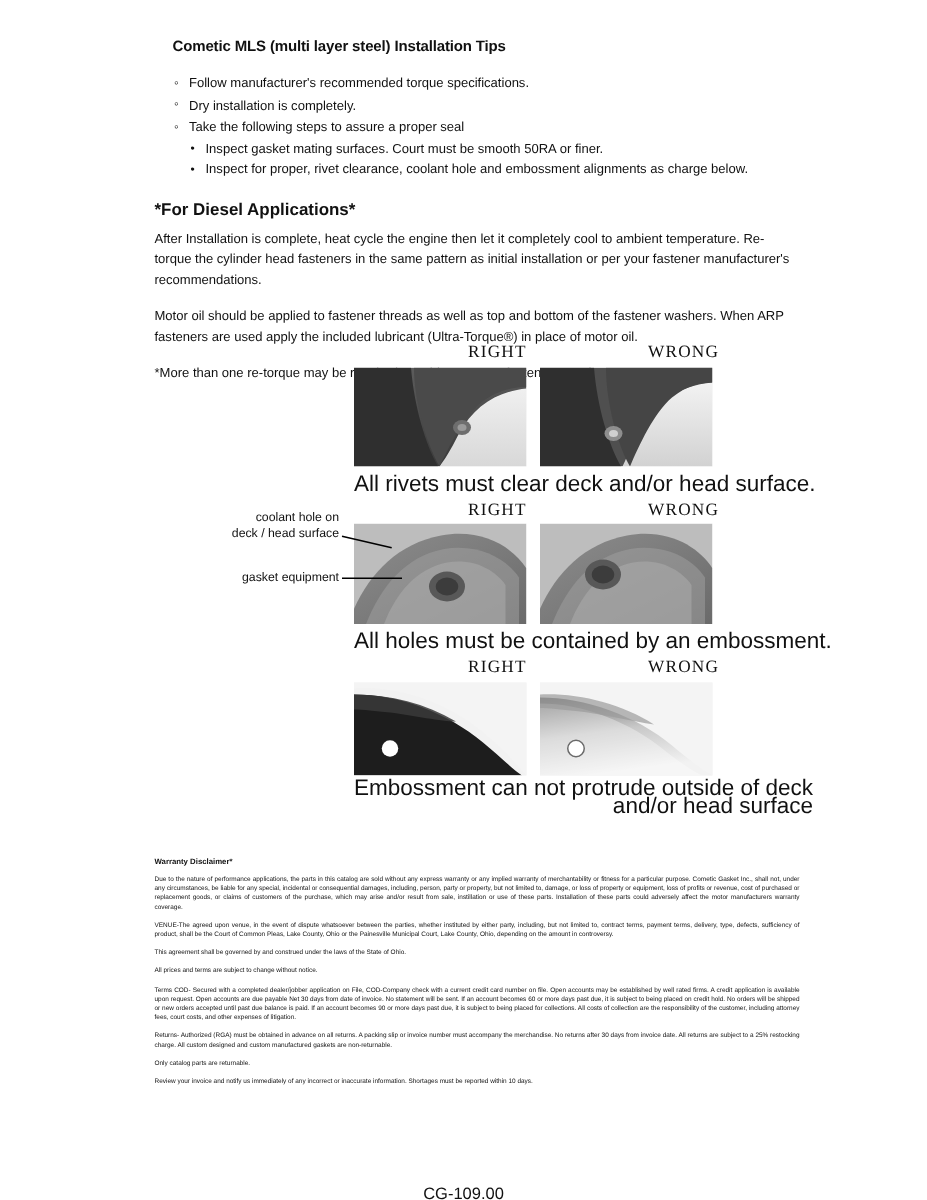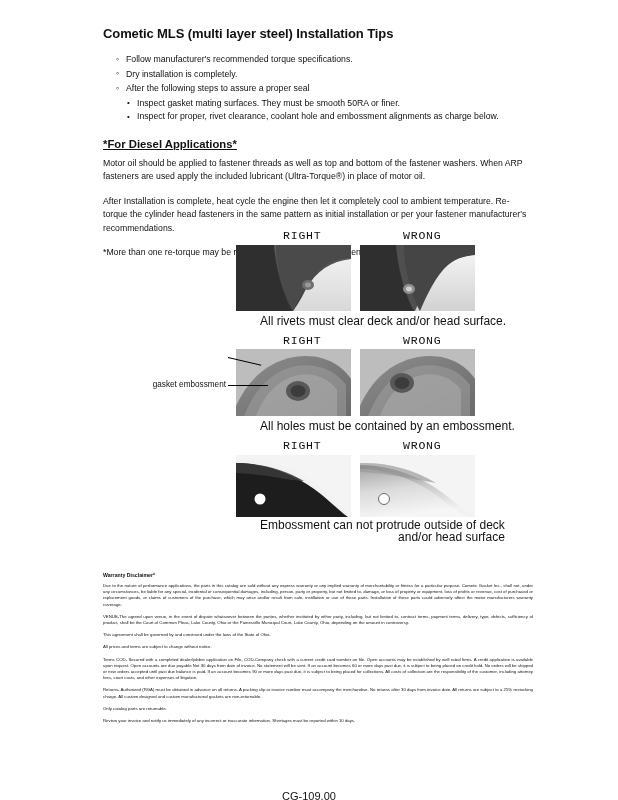--- a/index.html
+++ b/index.html
@@ -13,23 +13,23 @@
   }
   .page{
     position:absolute;
     left:0;top:0;width:618px;height:800px;
   }
   .content{
     position:absolute;
     left:103px; top:26px; width:430px;
   }
   h1.title{
-    font-size:13px;
+    font-size:10px;
     font-weight:bold;
-    margin:0 0 9px 0;
+    margin:0 0 9px 12px;
     letter-spacing:-0.1px;
   }
   ul.bullets{
     list-style:none;
     margin:12px;padding:0;
   }
   ul.bullets > li{
     font-size:8.7px;
     line-height:13.6px;
     position:relative;
@@ -53,21 +53,20 @@
   }
   ul.sub > li::before{
     content:"\2022";
     position:absolute;left:1px;top:-0.5px;
     font-size:8px;
   }
   h2.subtitle{
     font-size:11.3px;
     font-weight:bold;
     margin:14px 0 7px 0;
-    text-decoration:underline;
   }
   p.body{
     font-size:8.7px;
     line-height:13.4px;
     margin:0 0 11px 0;
   }
   p.note{
     font-size:8.7px;
     line-height:13.4px;
     margin:0;
@@ -76,26 +75,26 @@
   
   .figures{
     position:absolute;
     left:0;top:0;width:618px;height:800px;
     pointer-events:none;
   }
   .fig-label{
     position:absolute;
     font-size:11.5px;
     letter-spacing:0.8px;
-    font-family:Liberation Mono, monospace;
+    font-family:Liberation Serif, serif;
+    margin-left:29px;
   }
   .cap{
     position:absolute;
-    font-size:12px;
-    margin-left:24px;
+    font-size:15px;
   }
   .imgbox{
     position:absolute;
     overflow:hidden;
     background:#efefef;
   }
   .callout{
     position:absolute;
     font-size:8.2px;
     text-align:right;
@@ -137,31 +136,31 @@
 
 <div class="page">
 
   <div class="content">
     <h1 class="title">Cometic MLS (multi layer steel) Installation Tips</h1>
 
     <ul class="bullets">
       <li>Follow manufacturer's recommended torque specifications.</li>
       <li>Dry installation is completely.</li>
       <li>
-        <span>After the following steps to assure a proper seal</span>
+        <span>Take the following steps to assure a proper seal</span>
         <ul class="sub">
-          <li>Inspect gasket mating surfaces.  They must be smooth 50RA or finer.</li>
+          <li>Inspect gasket mating surfaces.  Court must be smooth 50RA or finer.</li>
           <li>Inspect for proper, rivet clearance, coolant hole and embossment alignments as charge below.</li>
         </ul>
       </li>
     </ul>
 
     <h2 class="subtitle">*For Diesel Applications*</h2>
+    <p class="body">After Installation is complete, heat cycle the engine then let it completely cool to ambient temperature. Re-torque the cylinder head fasteners in the same pattern as initial installation or per your fastener manufacturer's recommendations.</p>
     <p class="body">Motor oil should be applied to fastener threads as well as top and bottom of the fastener washers. When ARP fasteners are used apply the included lubricant (Ultra-Torque®) in place of motor oil.</p>
-    <p class="body">After Installation is complete, heat cycle the engine then let it completely cool to ambient temperature. Re-torque the cylinder head fasteners in the same pattern as initial installation or per your fastener manufacturer's recommendations.</p>
     <p class="note">*More than one re-torque may be required to achieve proper fastener stretch*</p>
   </div>
 
   <div class="figures">
 
     <div class="fig-label" style="left:283px;top:229px;">RIGHT</div>
     <div class="fig-label" style="left:403px;top:229px;">WRONG</div>
 
     <div class="imgbox" style="left:236px;top:245px;width:115px;height:66px;">
       <svg width="115" height="66" viewBox="0 0 115 66">
@@ -233,23 +232,24 @@
         </defs>
         <rect x="0" y="0" width="115" height="67" fill="#bdbdbd"></rect>
         <path d="M-4,67 C6,38 26,14 58,8 C86,3 106,16 115,30 L115,67 Z" fill="url(#g2b)"></path>
         <path d="M8,67 C18,42 34,22 60,17 C84,13 102,24 110,36 L110,67 Z" fill="#9e9e9e" opacity="0.55"></path>
         <path d="M20,67 C28,46 42,30 62,26 C80,23 94,31 101,41 L101,67 Z" fill="#b0b0b0" opacity="0.5"></path>
         <ellipse cx="42" cy="34" rx="12" ry="10" fill="#585858"></ellipse>
         <ellipse cx="42" cy="34" rx="7.5" ry="6" fill="#3c3c3c"></ellipse>
       </svg>
     </div>
 
+    <div class="callout" style="left:116px;top:339px;width:110px;">coolant hole on<br>deck / head surface</div>
     <div class="leader" style="left:228px;top:357px;width:34px;transform:rotate(13deg);transform-origin:left center;"></div>
 
-    <div class="callout" style="left:118px;top:379px;width:108px;">gasket embossment</div>
+    <div class="callout" style="left:118px;top:379px;width:108px;">gasket equipment</div>
     <div class="leader" style="left:228px;top:385px;width:40px;"></div>
 
     <div class="cap" style="left:236px;top:419px;">All holes must be contained by an embossment.</div>
 
     <div class="fig-label" style="left:283px;top:439px;">RIGHT</div>
     <div class="fig-label" style="left:403px;top:439px;">WRONG</div>
 
     <div class="imgbox" style="left:236px;top:455px;width:115px;height:62px;">
       <svg width="115" height="62" viewBox="0 0 115 62">
         <rect x="0" y="0" width="115" height="62" fill="#f2f2f2"></rect>

